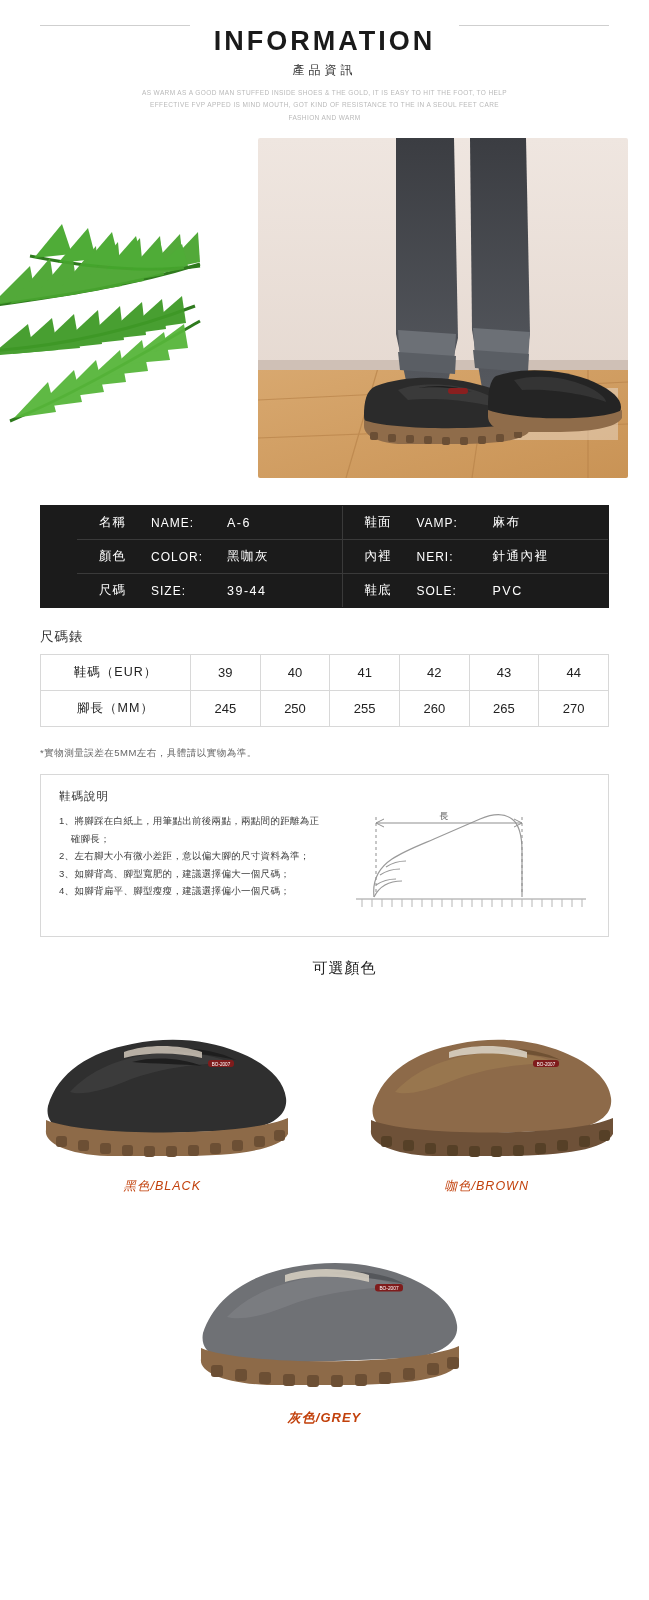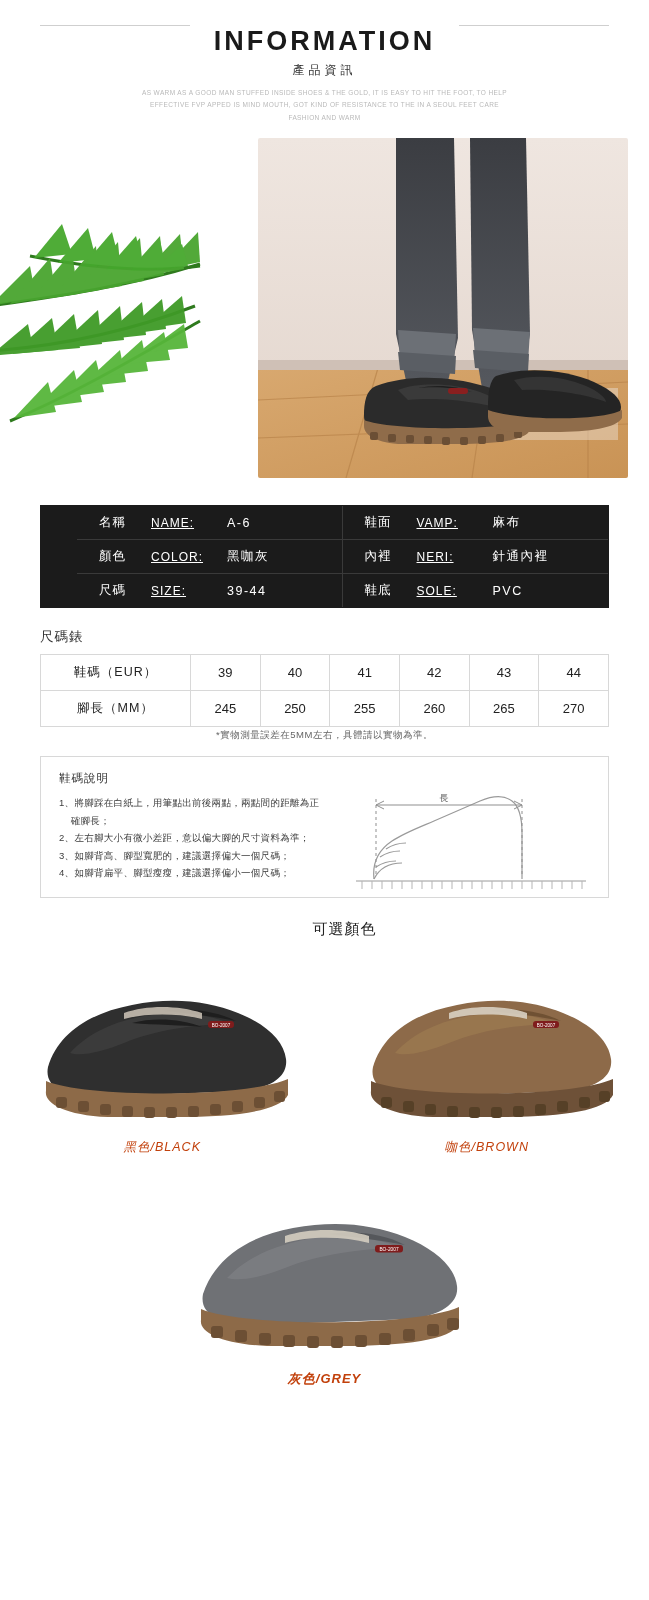--- a/index.html
+++ b/index.html
@@ -102,21 +102,21 @@
     align-items: center;
     padding: 8px 0 8px 22px;
     font-size: 12.5px;
     border-bottom: 1px solid #3a3a3a;
     letter-spacing: 1px;
   }
   .spec-cell:nth-child(odd) { border-right: 1px solid #3a3a3a; }
   .spec-cell:nth-last-child(1),
   .spec-cell:nth-last-child(2) { border-bottom: none; }
   .spec-cn { width: 52px; color: #fff; }
-  .spec-en { width: 76px; color: #fff; font-size: 12px; text-decoration: underline; }
+  .spec-en { width: 76px; color: #fff; font-size: 12px; }
   .spec-val { color: #fff; font-size: 12.5px; letter-spacing: 1.5px; }
 
   
   .sizechart-wrap { margin: 20px 40px 0 40px; }
   .sizechart-title {
     font-size: 13.5px;
     color: #333;
     margin-bottom: 8px;
     letter-spacing: 1px;
   }
@@ -130,34 +130,34 @@
     text-align: center;
     padding: 9px 0;
     color: #222;
   }
   table.sizechart td.head {
     width: 150px;
     letter-spacing: 1px;
     font-size: 12.5px;
   }
   .sizechart-note {
-    text-align: center;
+    text-align: left;
     font-size: 9.5px;
     color: #666;
-    margin-top: 2px;
+    margin-top: 20px;
     letter-spacing: 0.5px;
   }
 
   
   .notebox {
     margin: 14px 40px 0 40px;
     border: 1px solid #d8d8d8;
     padding: 14px 18px 16px 18px;
     position: relative;
-    height: 142px;
+    height: 163px;
   }
   .notebox-title {
     font-size: 11.5px;
     color: #333;
     margin-bottom: 8px;
     letter-spacing: 1px;
   }
   .notebox-list {
     font-size: 9.5px;
     line-height: 1.85;

